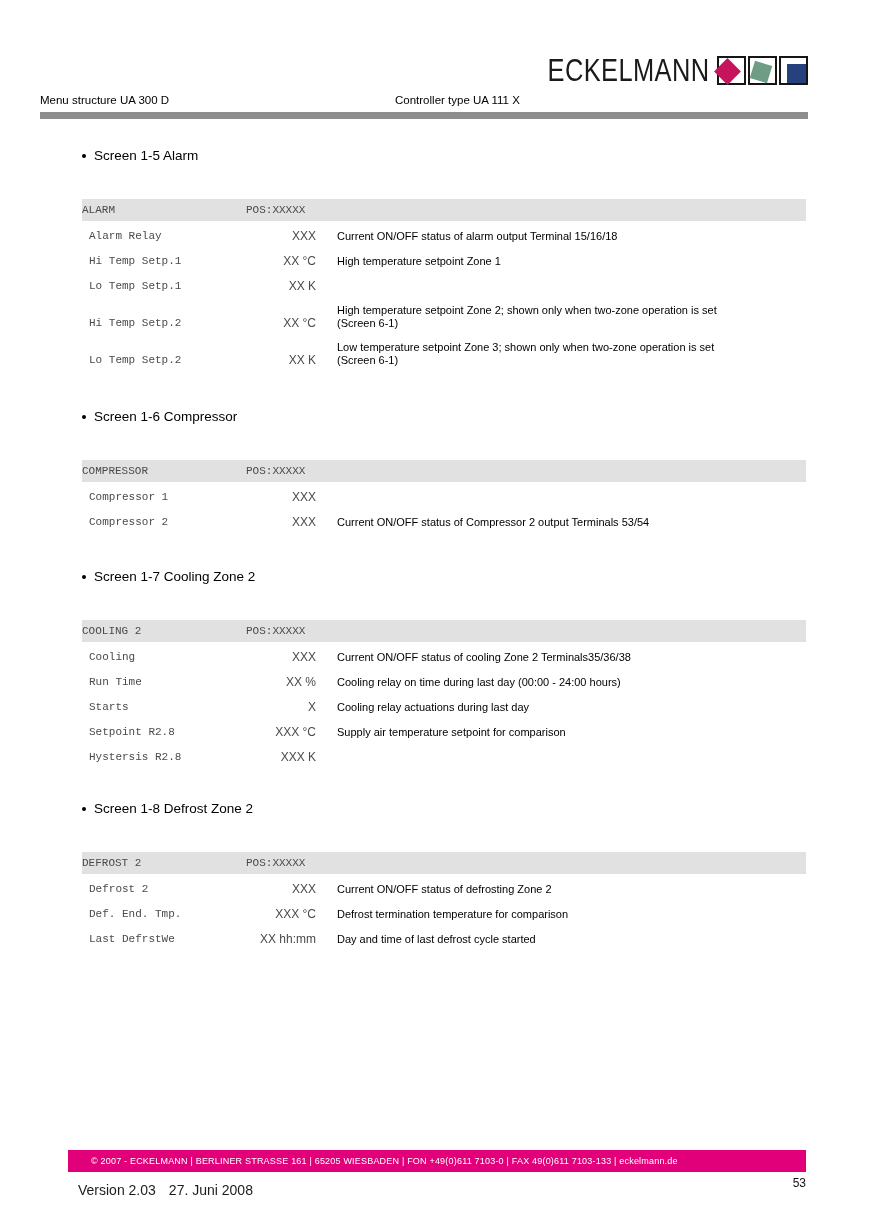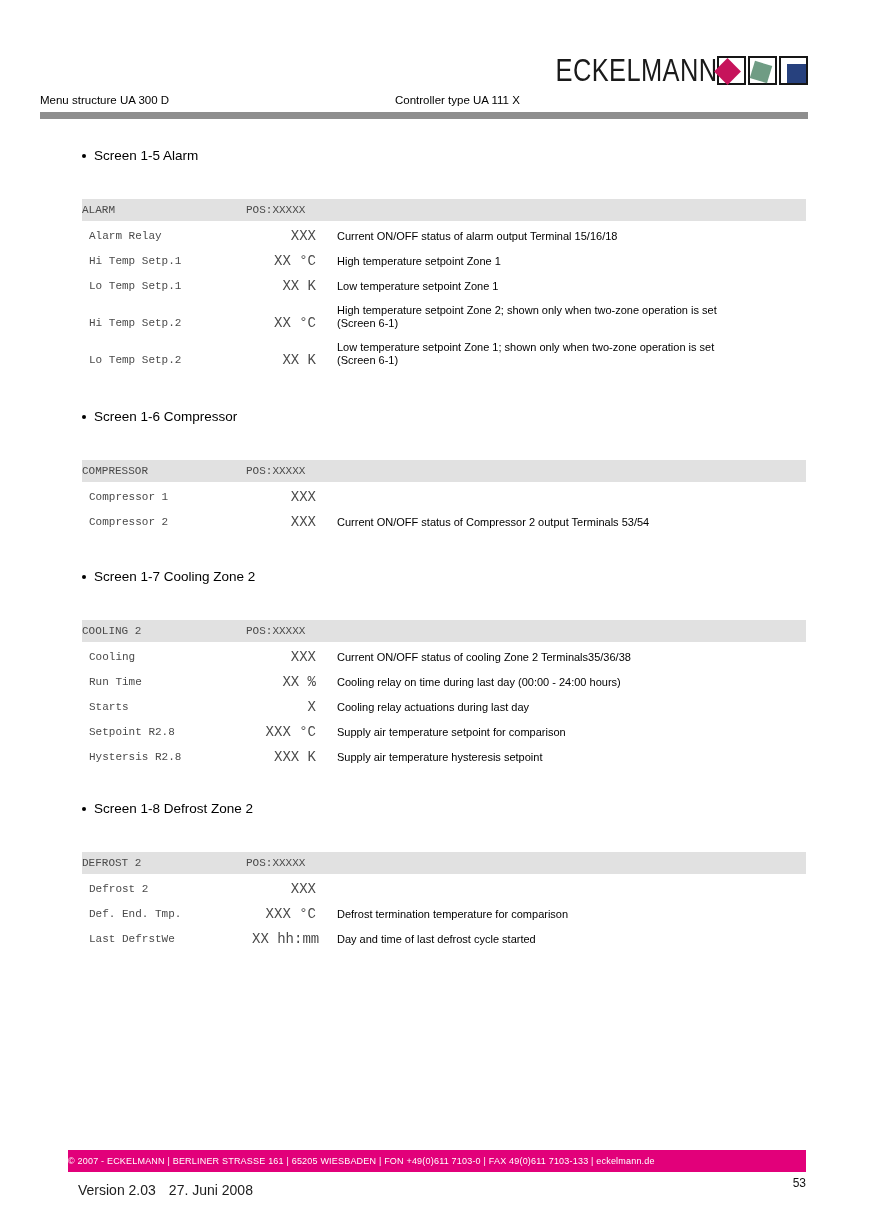--- a/index.html
+++ b/index.html
@@ -7,21 +7,21 @@
     position: relative;
     width: 870px;
     height: 1230px;
     background: #ffffff;
     font-family: "Liberation Sans", sans-serif;
     color: #000;
     overflow: hidden;
   }
 
   
-  .logo { position: absolute; top: 56px; right: 62px; display: flex; align-items: center; gap: 0; }
+  .logo { position: absolute; top: 56px; right: 62px; display: flex; align-items: center; gap: 8px; }
   .logo-text {
     font-size: 31px;
     font-weight: 400;
     letter-spacing: 0.5px;
     color: #1a1a1a;
     transform: scaleX(0.82);
     transform-origin: right center;
     line-height: 28px;
   }
   .logo-boxes { display: flex; gap: 2px; }
@@ -52,31 +52,31 @@
 
   .tbody { padding-top: 1px; }
   .trow { display: flex; align-items: flex-end; padding: 7px 0 4px 0; }
   .trow .t-label {
     margin-left: 7px; width: 163px; flex: none;
     font-family: "Liberation Mono", "DejaVu Sans Mono", monospace;
     font-size: 11px; color: #4a4a4a; line-height: 14px; white-space: pre;
   }
   .trow .t-value {
     width: 64px; flex: none; text-align: right;
-    font-family: Liberation Mono, monospace;
-    font-size: 14px; color: #4a4a4a; line-height: 14px; white-space: pre;
+    font-family: Liberation Sans, sans-serif;
+    font-size: 12px; color: #4a4a4a; line-height: 14px; white-space: pre;
   }
   .trow .t-desc { margin-left: 21px; font-size: 11px; color: #000; line-height: 13px; width: 445px; }
   .trow .t-desc > div:empty { display: none; }
 
   
   .footer-bar {
     position: absolute; left: 68px; top: 1150px; width: 738px; height: 22px;
     background: #e2007a; color: #ffffff; font-size: 9px;
-    display: flex; align-items: center; padding-left: 0; box-sizing: border-box;
+    display: flex; align-items: center; padding-left: 23px; box-sizing: border-box;
     letter-spacing: 0.2px;
   }
   .version { position: absolute; left: 78px; top: 1182px; font-size: 14px; color: #1d1d1d; display: flex; gap: 13px; }
   .page-num { position: absolute; left: 706px; top: 1176px; width: 100px; text-align: right; font-size: 12px; color: #111; }
 </style>
 </head>
 <body>
 
 <div class="page">
 
@@ -122,38 +122,34 @@
           <span class="t-label">Hi Temp Setp.1</span>
           <span class="t-value">XX °C</span>
           <span class="t-desc">
             <div>High temperature setpoint Zone 1</div>
 
           </span>
         </div>
         <div class="trow">
           <span class="t-label">Lo Temp Setp.1</span>
           <span class="t-value">XX K</span>
-          <span class="t-desc">
-            <div>Low temperature setpoint Zone 1</div>
-
-          </span>
         </div>
         <div class="trow">
           <span class="t-label">Hi Temp Setp.2</span>
           <span class="t-value">XX °C</span>
           <span class="t-desc">
             <div>High temperature setpoint Zone 2; shown only when two-zone operation is set</div>
             <div>(Screen 6-1)</div>
           </span>
         </div>
         <div class="trow">
           <span class="t-label">Lo Temp Setp.2</span>
           <span class="t-value">XX K</span>
           <span class="t-desc">
-            <div>Low temperature setpoint Zone 1; shown only when two-zone operation is set</div>
+            <div>Low temperature setpoint Zone 3; shown only when two-zone operation is set</div>
             <div>(Screen 6-1)</div>
           </span>
         </div>
       </div>
     </div>
   </div>
 
   <div class="section" style="top:409px">
     <div class="sec-heading">
       <div class="bullet"></div>
@@ -220,43 +216,43 @@
           <span class="t-label">Setpoint R2.8</span>
           <span class="t-value">XXX °C</span>
           <span class="t-desc">
             <div>Supply air temperature setpoint for comparison</div>
 
           </span>
         </div>
         <div class="trow">
           <span class="t-label">Hystersis R2.8</span>
           <span class="t-value">XXX K</span>
-          <span class="t-desc">
-            <div>Supply air temperature hysteresis setpoint</div>
-
-          </span>
         </div>
       </div>
     </div>
   </div>
 
   <div class="section" style="top:801px">
     <div class="sec-heading">
       <div class="bullet"></div>
       <span>Screen 1-8 Defrost Zone 2</span>
     </div>
     <div class="stable">
       <div class="thead">
         <span class="t-title">DEFROST 2</span>
         <span class="t-pos">POS:XXXXX</span>
       </div>
       <div class="tbody">
         <div class="trow">
           <span class="t-label">Defrost 2</span>
           <span class="t-value">XXX</span>
+          <span class="t-desc">
+            <div>Current ON/OFF status of defrosting Zone 2</div>
+
+          </span>
         </div>
         <div class="trow">
           <span class="t-label">Def. End. Tmp.</span>
           <span class="t-value">XXX °C</span>
           <span class="t-desc">
             <div>Defrost termination temperature for comparison</div>
 
           </span>
         </div>
         <div class="trow">

